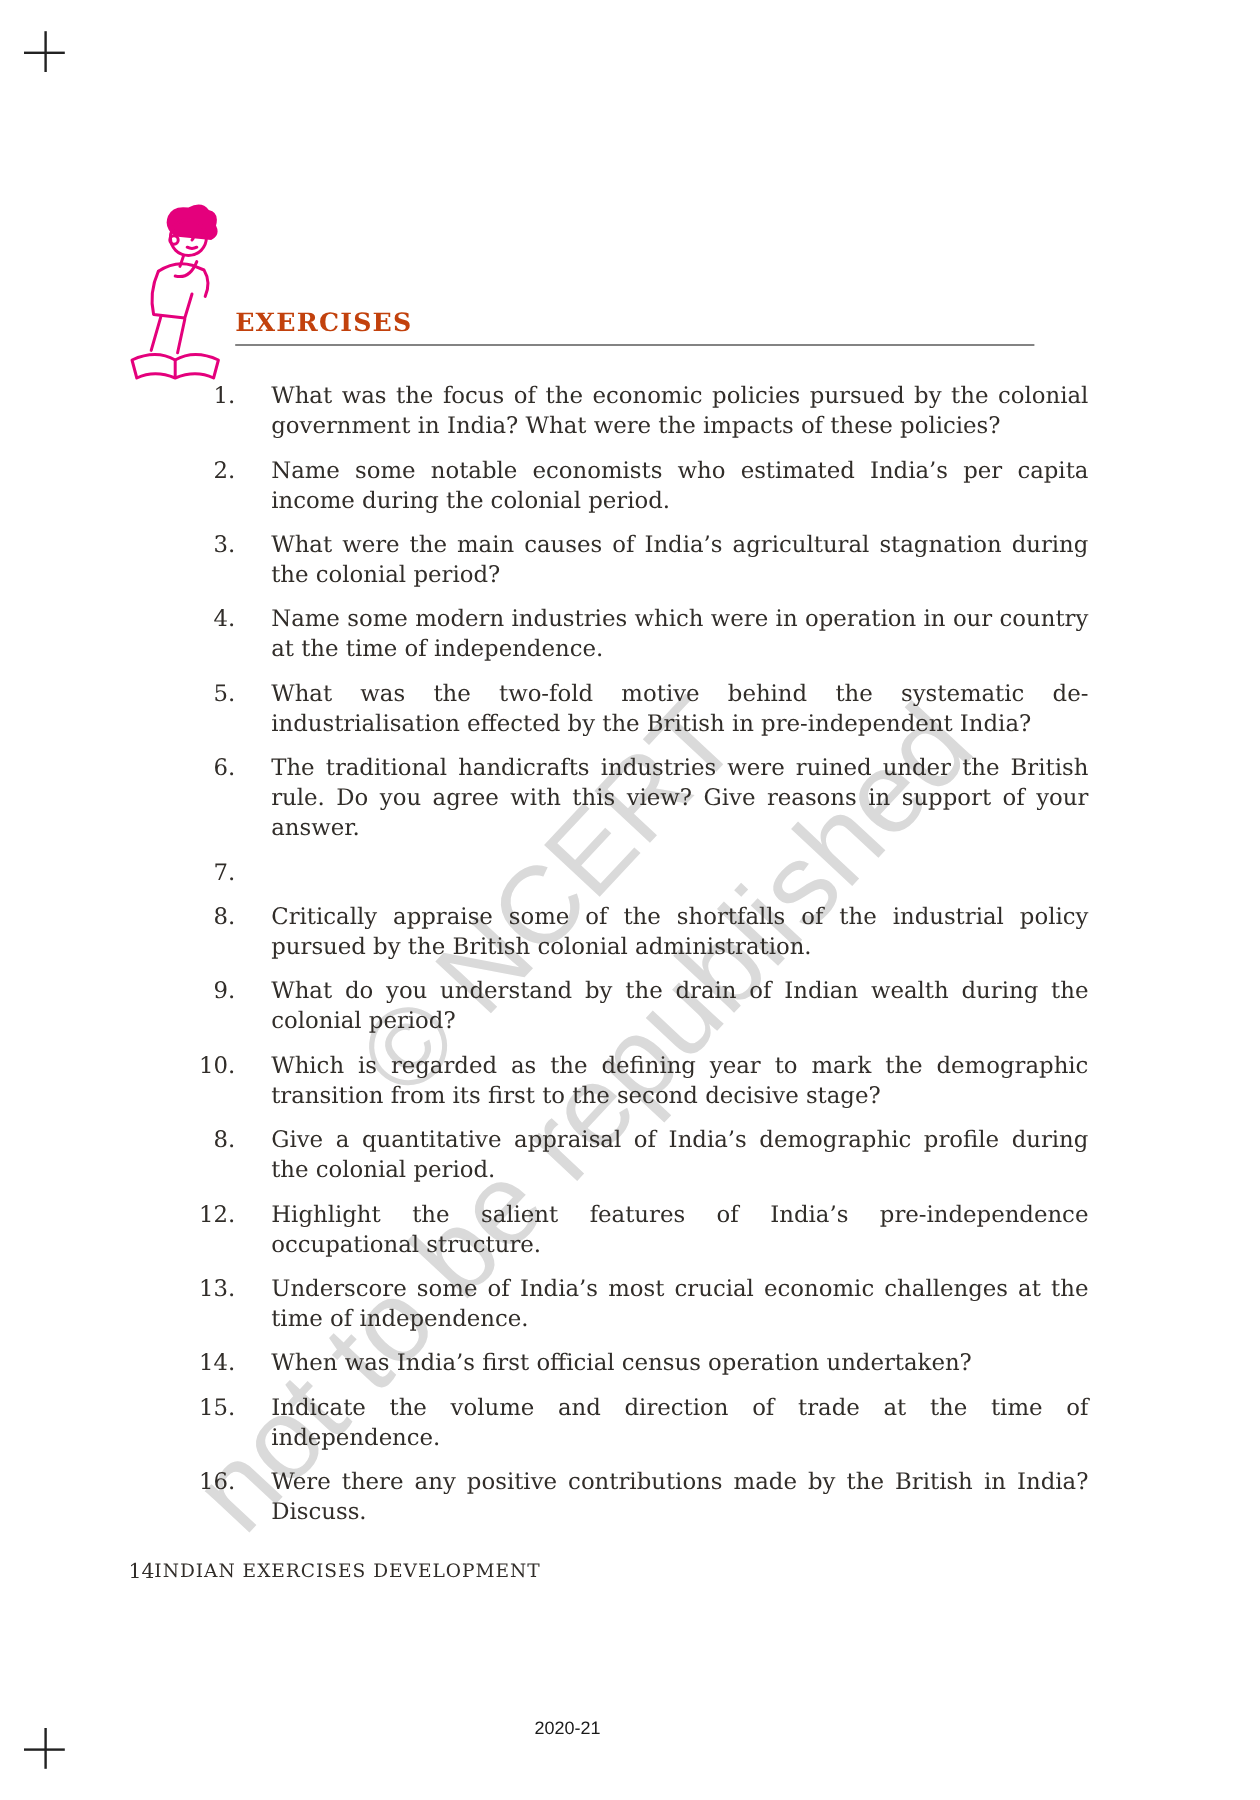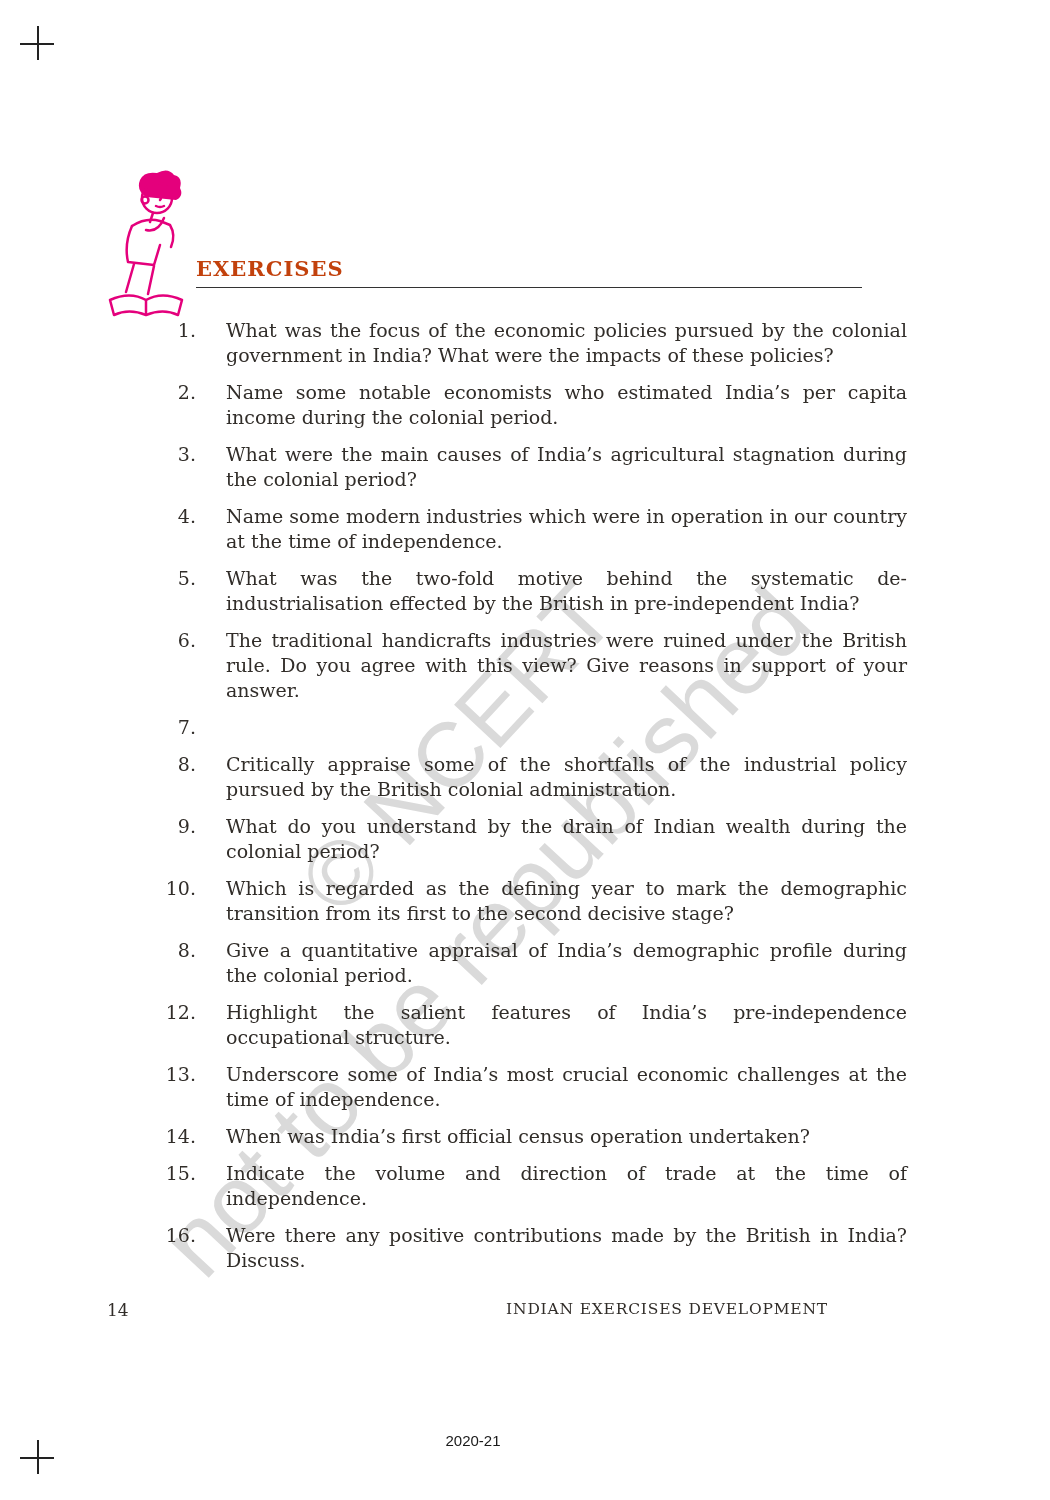--- a/index.html
+++ b/index.html
@@ -29,21 +29,21 @@
     padding-bottom:6px;}
   .ex-head{color:#c2410c;font-weight:bold;font-size:21px;letter-spacing:1px;
     font-family:"DejaVu Serif","Liberation Serif",serif;}
   
   .ex-list{position:absolute;left:150px;top:318px;width:757px;}
   .ex-item{display:flex;margin-bottom:12px;}
   .ex-num{width:46px;text-align:right;font-size:19px;line-height:25px;flex:0 0 46px;}
   .ex-text{margin-left:30px;flex:1;font-size:19px;line-height:25px;text-align:justify;}
   
   .footer-row{position:absolute;left:0;top:1300px;width:938px;display:flex;
-    justify-content:space-between;box-sizing:border-box;padding:0 110px 0 107px;}
+    box-sizing:border-box;padding:0 110px 0 107px;}
   .page-num{font-size:17px;}
   .footer-right{font-size:15.5px;letter-spacing:0.8px;}
   .year-line{position:absolute;left:0;top:1432px;width:946px;text-align:center;
     font-family:"Liberation Sans",sans-serif;font-size:15px;color:#1a1a1a;}
 </style>
 </head>
 <body>
 
 <div class="watermark wm1">© NCERT</div>
 <div class="watermark wm2">not to be republished</div>

